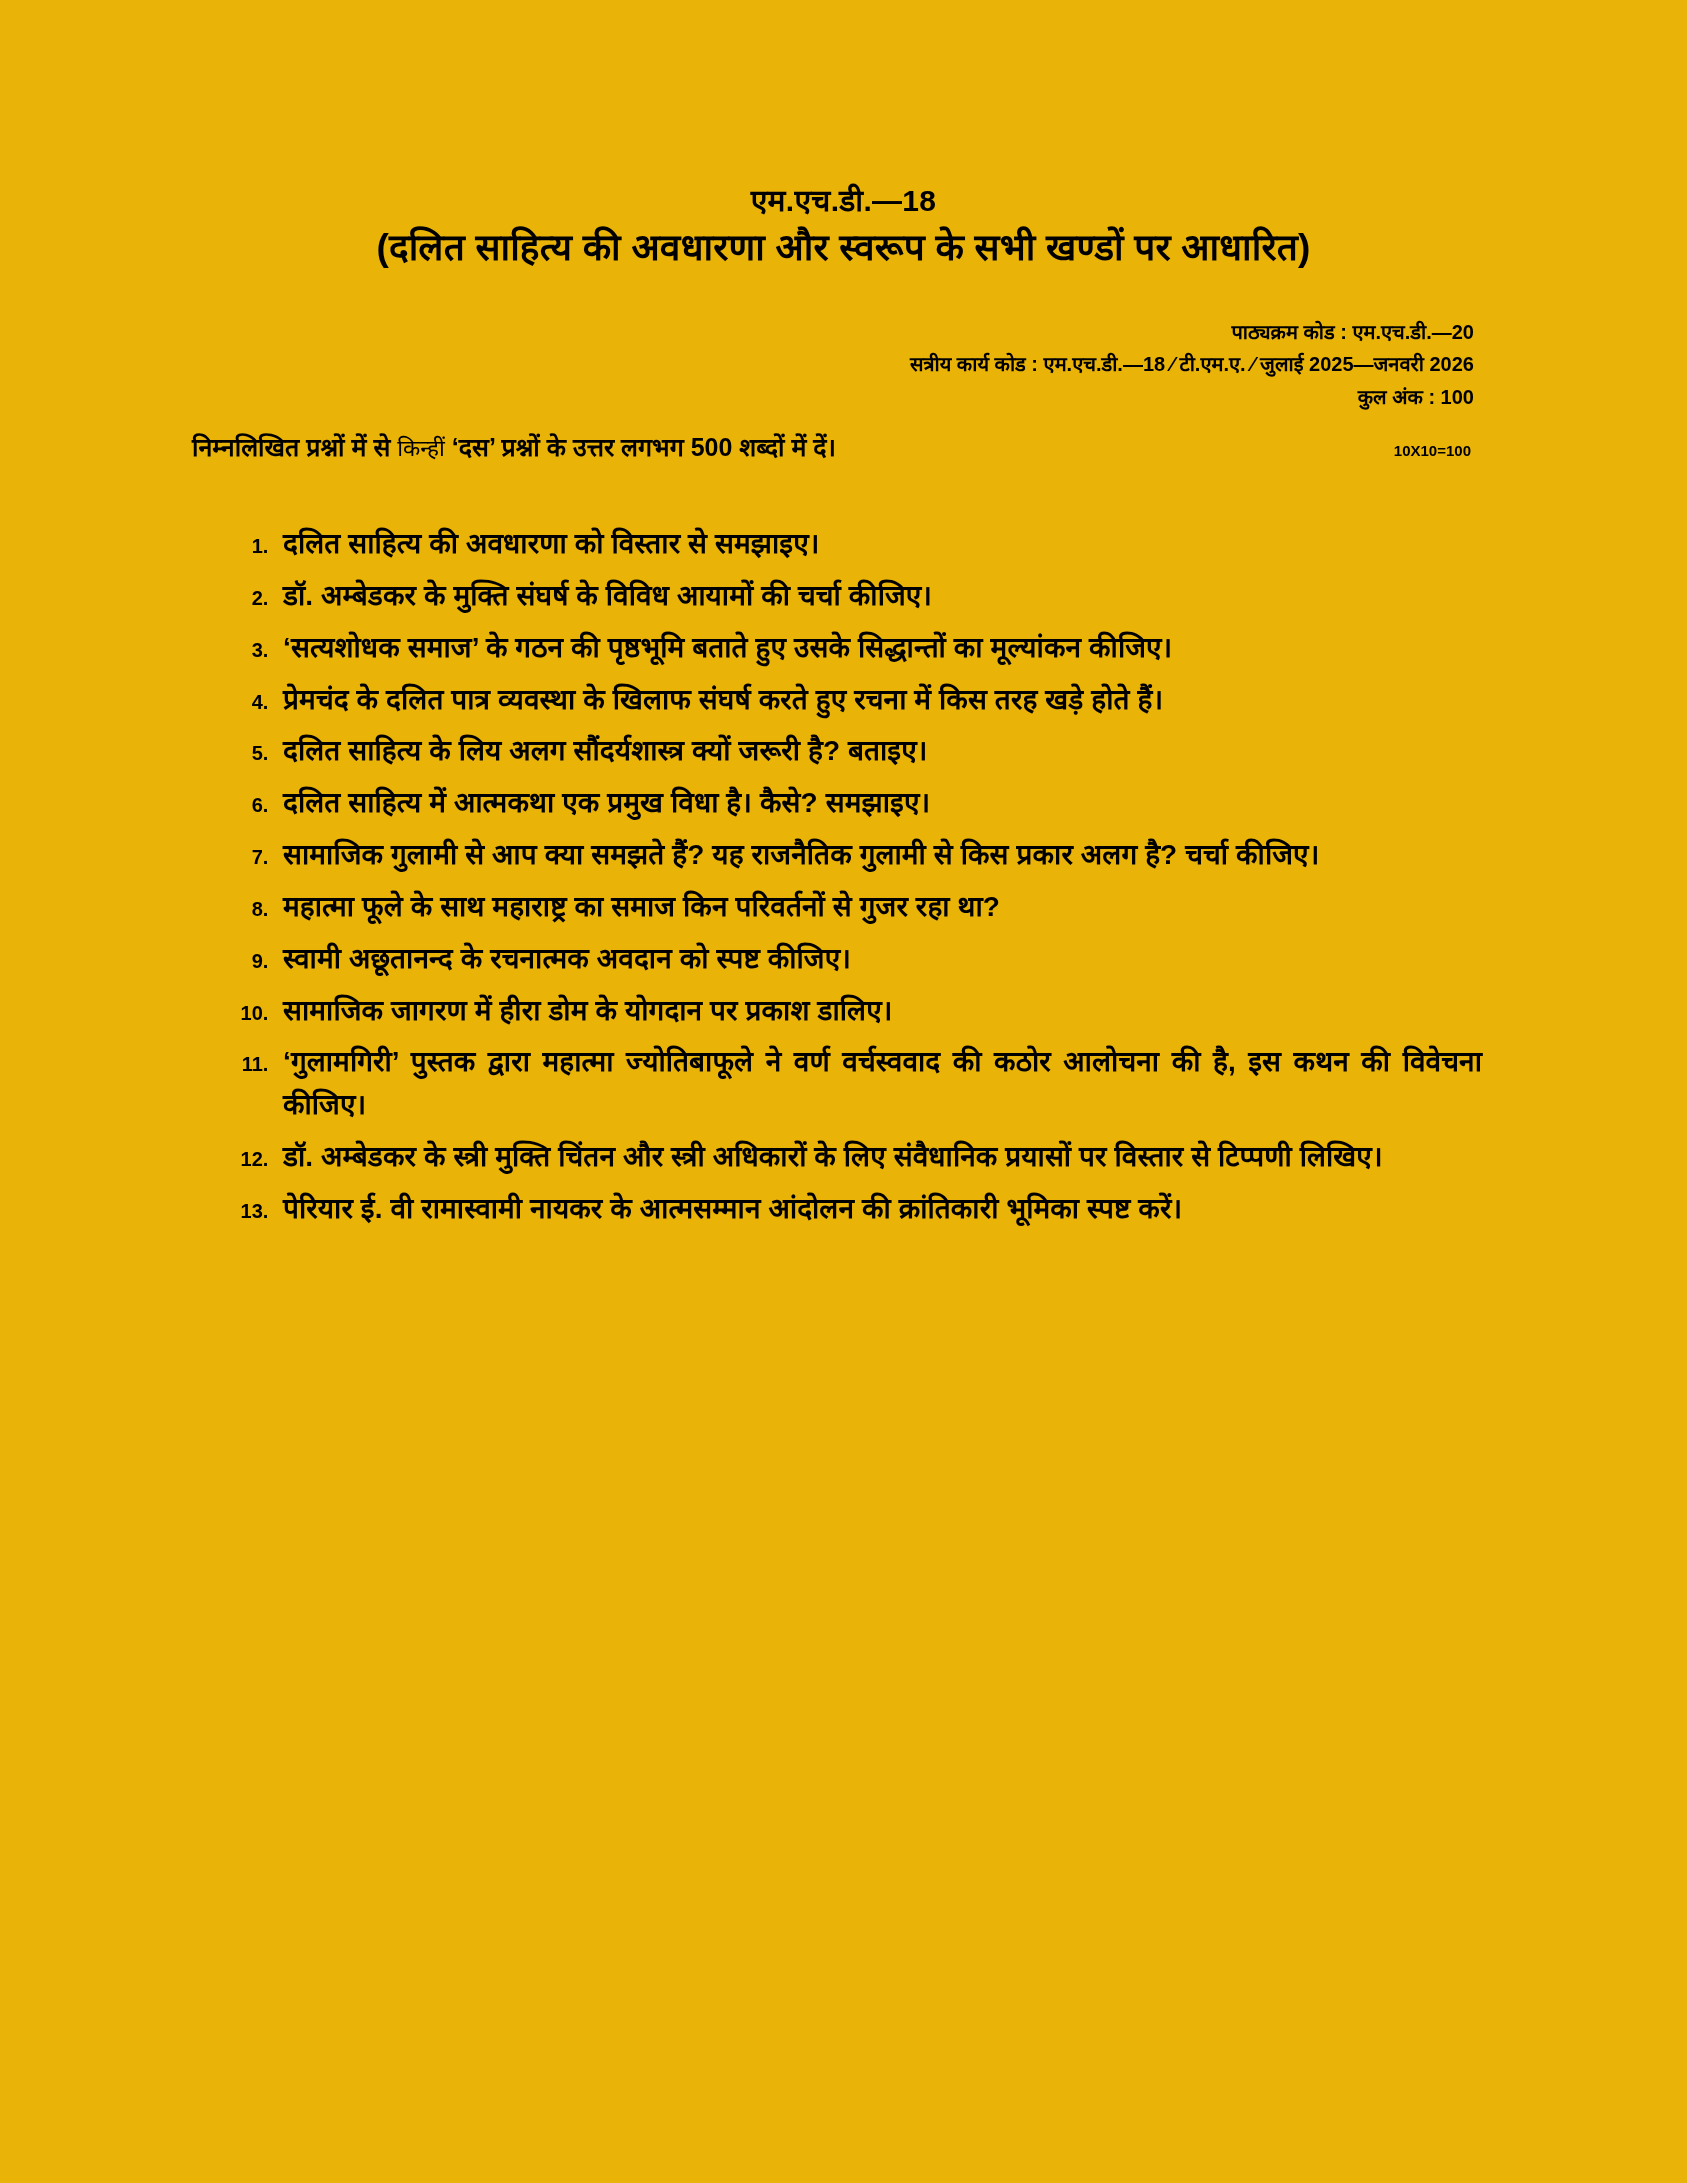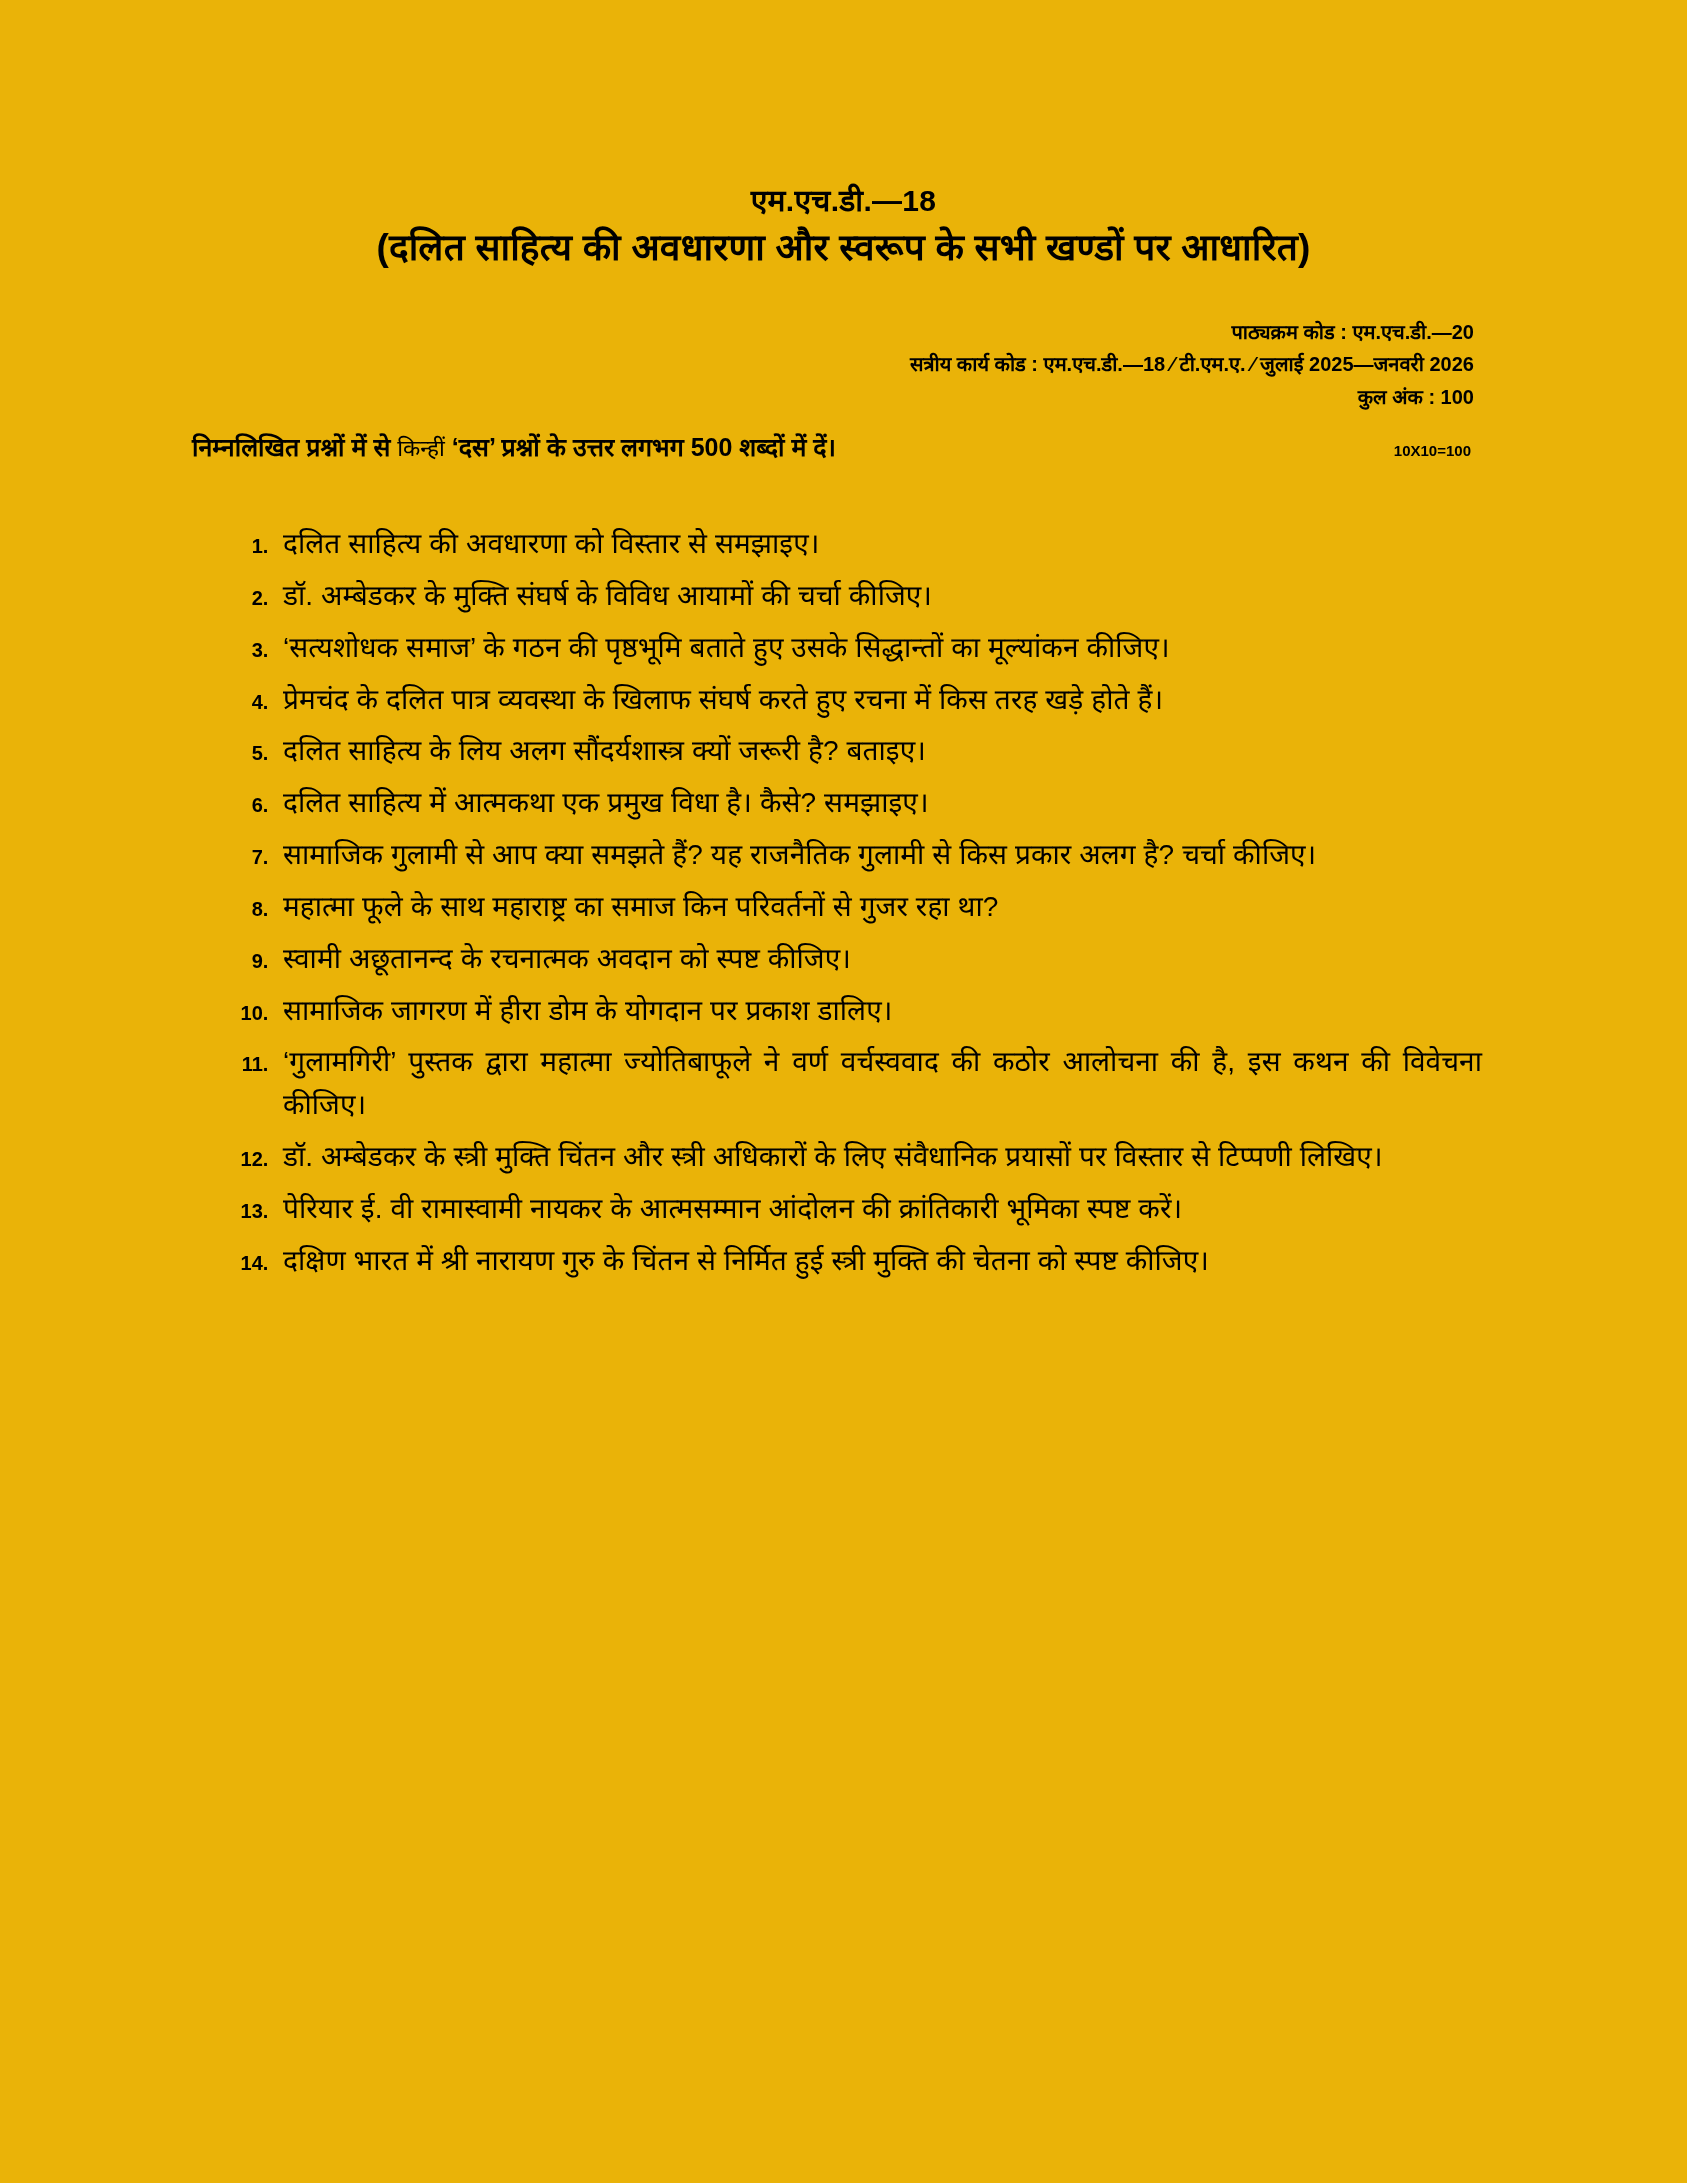--- a/index.html
+++ b/index.html
@@ -100,21 +100,21 @@
     padding-right: 14.6px;
     box-sizing: border-box;
     font-size: 20px;
     font-weight: 700;
     line-height: 1.52;
     padding-top: 8px;
   }
   .qtext {
     flex: 1 1 auto;
     font-size: 28px;
-    font-weight: 400;
+    font-weight: 700;
     line-height: 1.52;
     text-align: justify;
     text-justify: inter-word;
     letter-spacing: 0.1px;
   }
 </style>
 </head>
 <body>
 
 <div id="page">
@@ -183,20 +183,16 @@
         <div class="qtext">‘गुलामगिरी’ पुस्तक द्वारा महात्मा ज्योतिबाफूले ने वर्ण वर्चस्ववाद की कठोर आलोचना की है, इस कथन की विवेचना कीजिए।</div>
       </div>
       <div class="qitem">
         <div class="qnum">12.</div>
         <div class="qtext">डॉ. अम्बेडकर के स्त्री मुक्ति चिंतन और स्त्री अधिकारों के लिए संवैधानिक प्रयासों पर विस्तार से टिप्पणी लिखिए।</div>
       </div>
       <div class="qitem">
         <div class="qnum">13.</div>
         <div class="qtext">पेरियार ई. वी रामास्वामी नायकर के आत्मसम्मान आंदोलन की क्रांतिकारी भूमिका स्पष्ट करें।</div>
       </div>
-      <div class="qitem">
-        <div class="qnum">14.</div>
-        <div class="qtext">दक्षिण भारत में श्री नारायण गुरु के चिंतन से निर्मित हुई स्त्री मुक्ति की चेतना को स्पष्ट कीजिए।</div>
-      </div>
     </div>
 
 </div>
 
 
 </body></html>

